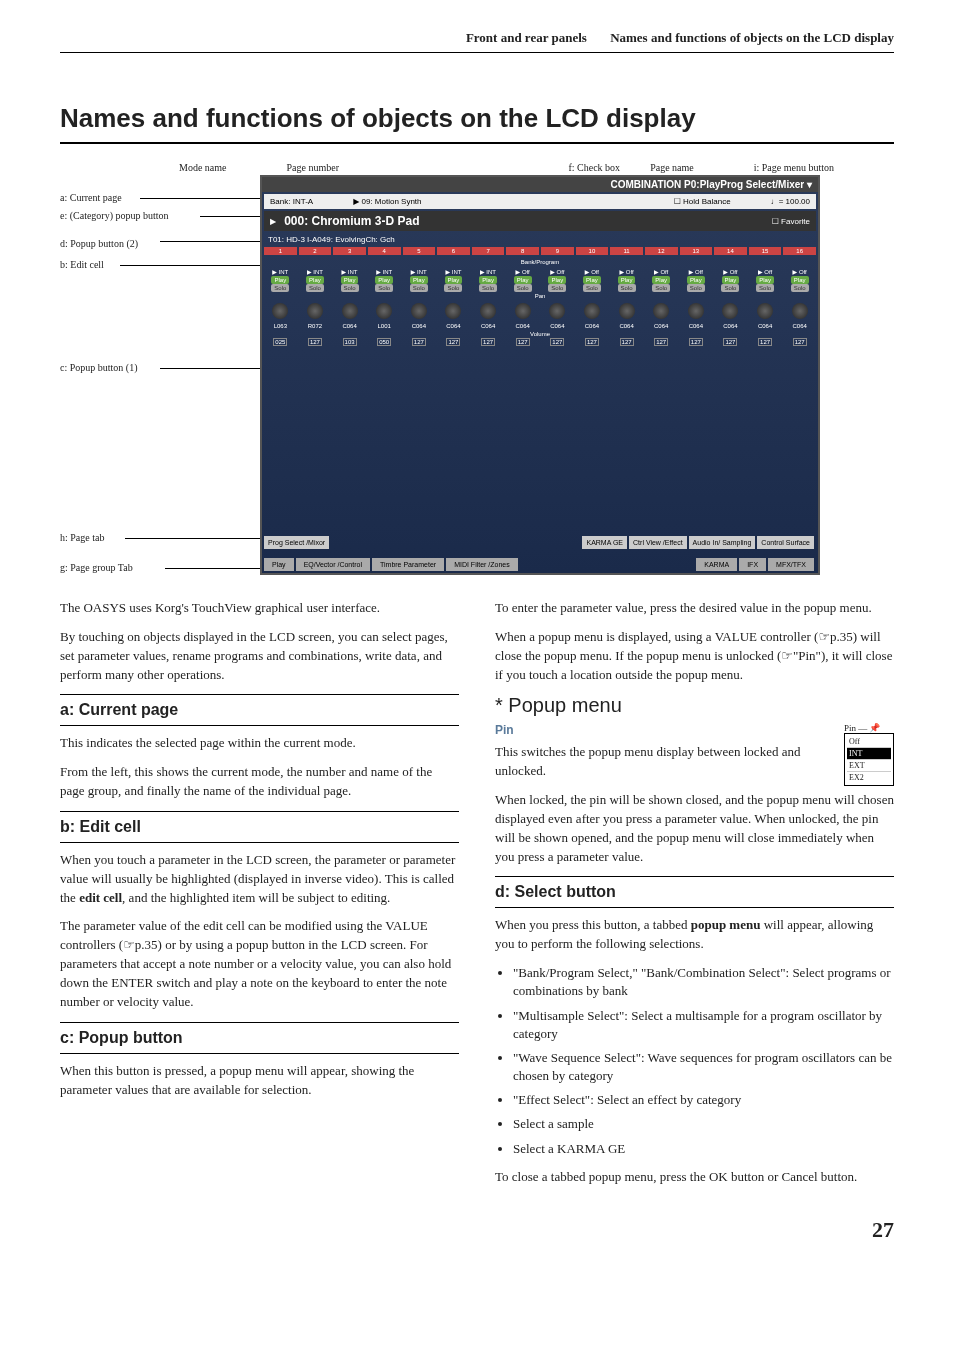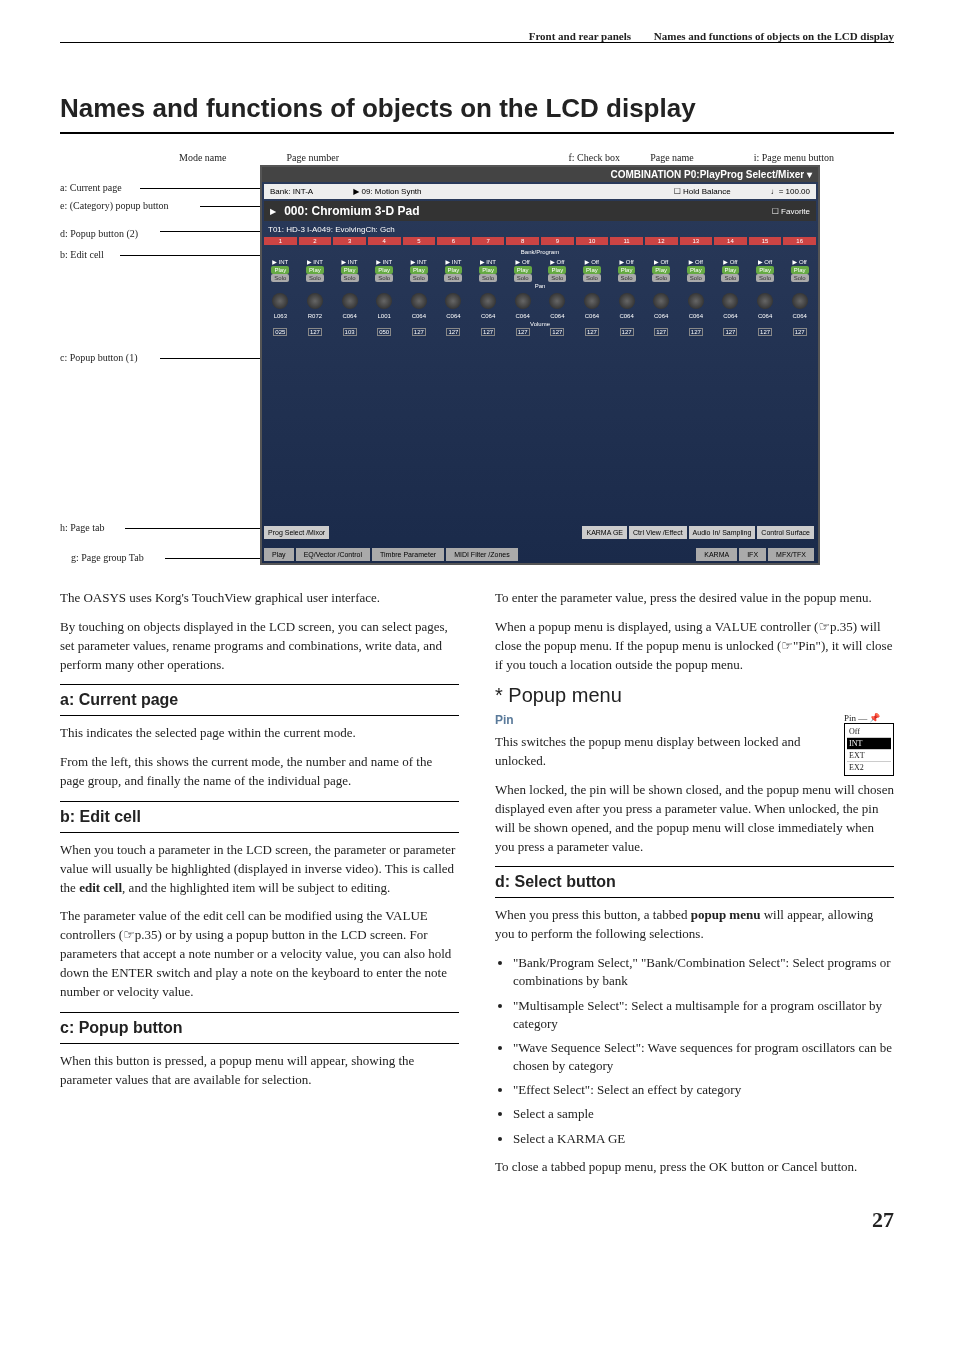--- a/index.html
+++ b/index.html
@@ -1,17 +1,17 @@
 <!DOCTYPE html>
 <html><head>
 <meta charset="utf-8">
 <style>
 *{margin:0;padding:0;box-sizing:border-box}
 body{font-family:Georgia,'Times New Roman',serif;font-size:13px;color:#222;background:#fff;width:954px;margin:0 auto;padding:30px 60px}
-.header-right{text-align:right;font-weight:bold;font-size:11px;border-bottom:1px solid #000;margin-bottom:50px}
+.header-right{text-align:right;font-weight:bold;font-size:13px;padding-bottom:6px;border-bottom:1px solid #000;margin-bottom:50px}
 .header-right .sep{margin:0 10px;font-weight:normal}
 h1{font-family:Helvetica,Arial,sans-serif;font-size:26px;font-weight:bold;margin-bottom:18px;border-bottom:2px solid #000;padding-bottom:8px}
 .diagram-wrap{position:relative;margin-bottom:24px}
 .labels-top{display:flex;font-size:10px;margin-left:119px;margin-bottom:2px}
 .labels-top span{margin-right:60px}
 .labels-top span:nth-child(3){margin-left:auto;margin-right:30px}
 .screenshot{margin-left:200px;width:560px;height:400px;background:linear-gradient(#2a3a5a,#1a2a4a);border:2px solid #555;position:relative;font-family:Arial,sans-serif;color:#fff;font-size:8px}
 .ss-title{background:#444;padding:2px 6px;font-weight:bold;font-size:10px;display:flex;justify-content:flex-end}
 .ss-bank{display:flex;padding:3px 6px;gap:40px;align-items:center;background:#eee;color:#000;margin:2px}
 .ss-prog{display:flex;padding:3px 6px;background:#333;margin:2px;align-items:center;gap:8px}
@@ -63,21 +63,21 @@
     <span>Page name</span>
     <span>i: Page menu button</span>
   </div>
 
   <div class="callout-label" style="left:0;top:30px">a: Current page</div>
   <div class="callout-label" style="left:0;top:48px">e: (Category) popup button</div>
   <div class="callout-label" style="left:0;top:76px">d: Popup button (2)</div>
   <div class="callout-label" style="left:0;top:97px">b: Edit cell</div>
   <div class="callout-label" style="left:0;top:200px">c: Popup button (1)</div>
   <div class="callout-label" style="left:0;top:370px">h: Page tab</div>
-  <div class="callout-label" style="left:11px;top:400px">g: Page group Tab</div>
+  <div class="callout-label" style="left:0;top:400px">g: Page group Tab</div>
 
   <div class="callout-line" style="left:80px;top:36px;width:120px"></div>
   <div class="callout-line" style="left:140px;top:54px;width:60px"></div>
   <div class="callout-line" style="left:100px;top:79px;width:100px"></div>
   <div class="callout-line" style="left:60px;top:103px;width:140px"></div>
   <div class="callout-line" style="left:100px;top:206px;width:100px"></div>
   <div class="callout-line" style="left:65px;top:376px;width:135px"></div>
   <div class="callout-line" style="left:105px;top:406px;width:95px"></div>
 
   <div class="screenshot">

